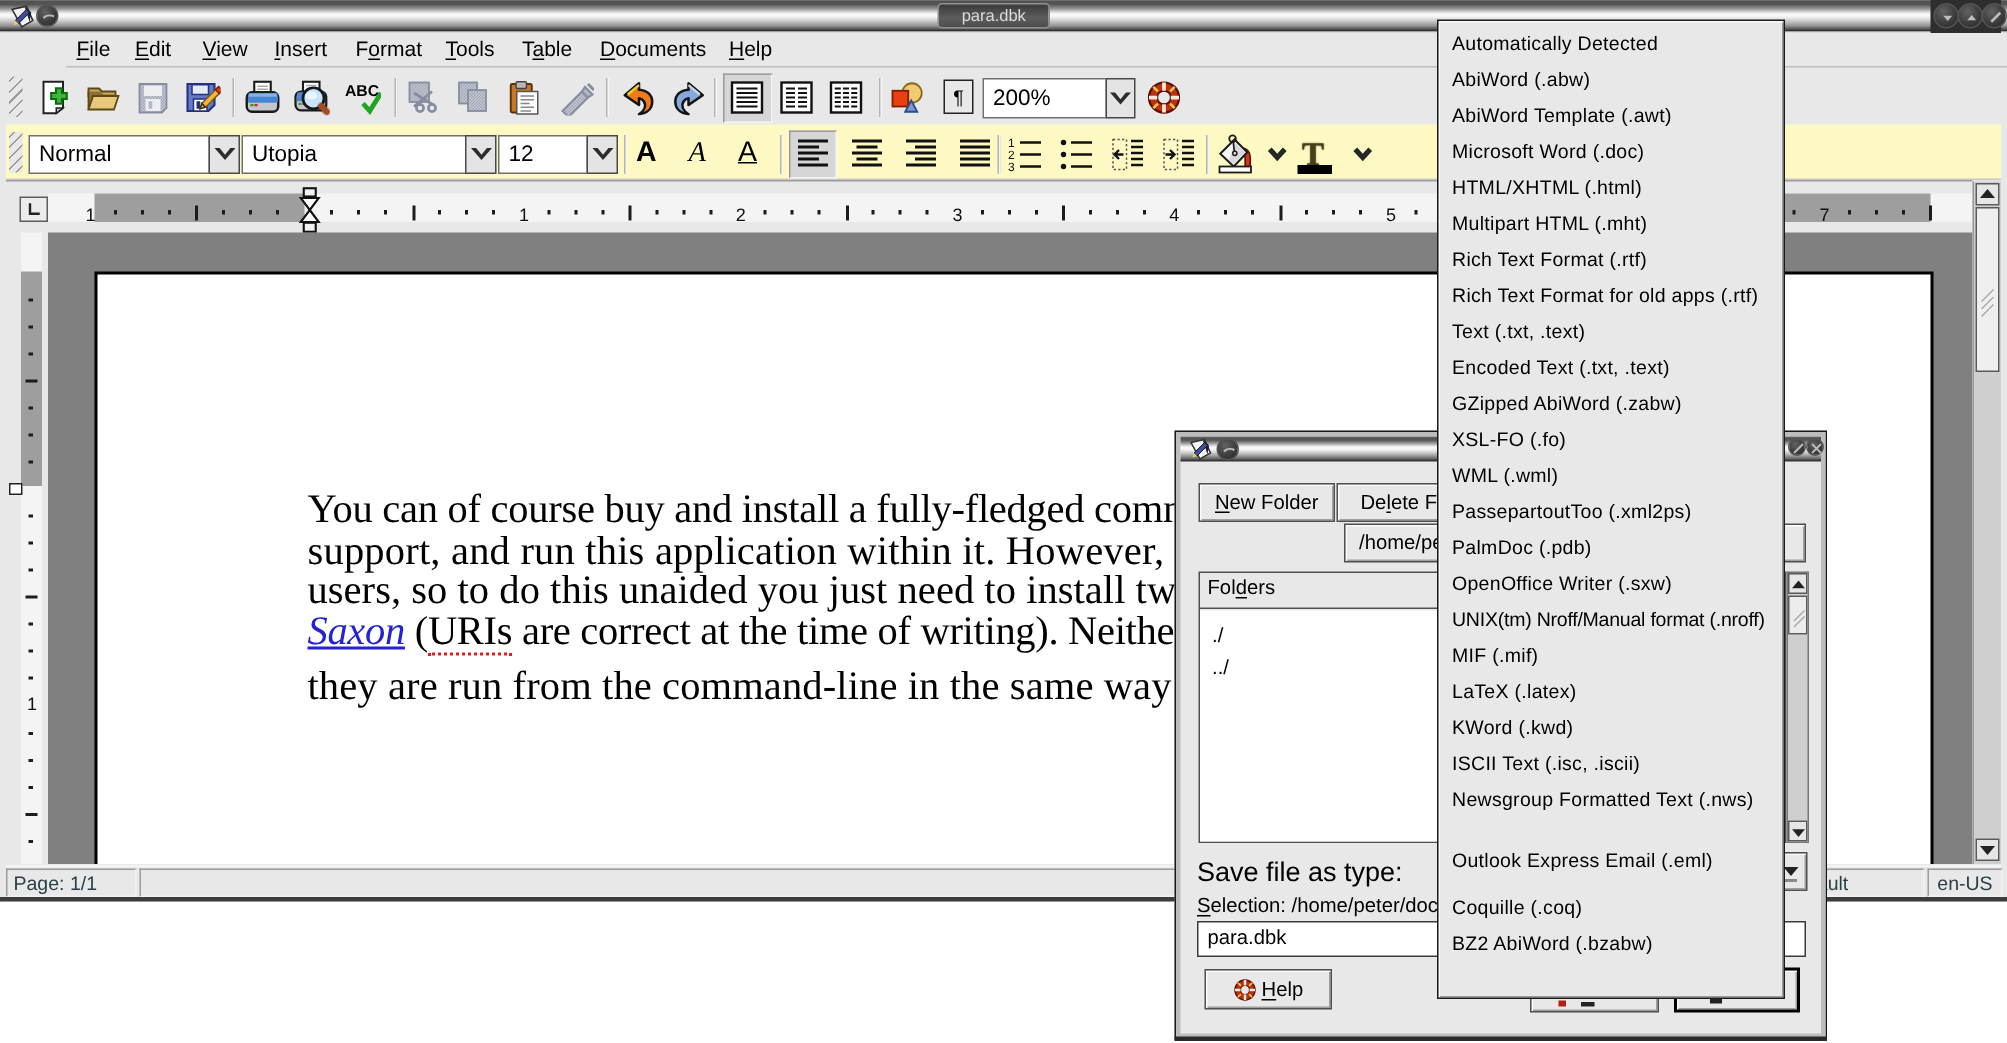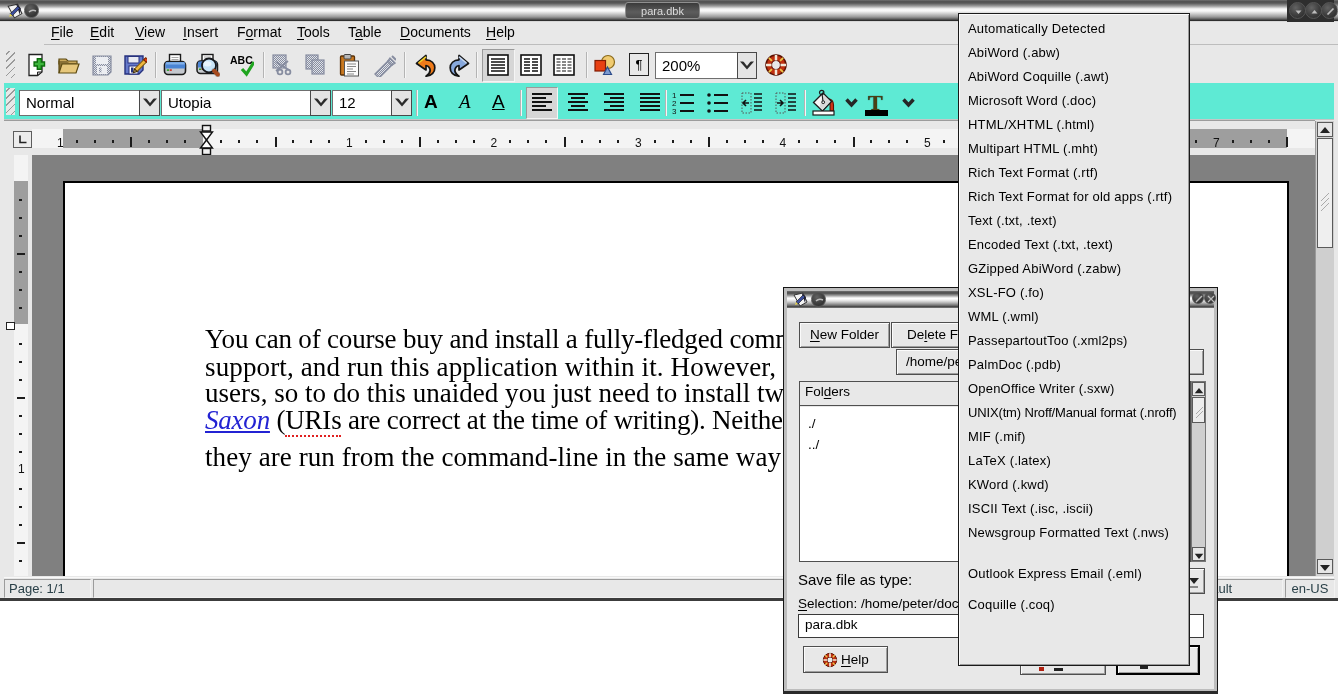--- a/index.html
+++ b/index.html
@@ -15,21 +15,21 @@
 .tcirc svg { position:absolute; left:0; top:0; }
 #titlepill { position:absolute; left:625px; top:2px; width:75px; height:17px; background:linear-gradient(to bottom,#3a3a3a,#5d5d5d 60%,#4c4c4c); border-radius:3px; border:1px solid #8f8f8f; color:#dcdcdc; font-size:11px; text-align:center; line-height:16px; }
 
 
 #menubar { position:absolute; left:4px; top:22px; width:1330px; height:23px; background:#e8e8e8; border-bottom:1px solid #bdbdbd; font-size:14px; color:#000;margin-left:40px; }
 .mitem { position:absolute; top:2px; }
 .mitem u { text-decoration:underline; text-underline-offset:2px; }
 
 
 #toolbar1 { position:absolute; left:4px; top:46px; width:1330px; height:37px; background:#e8e8e8; }
-#toolbar2 { position:absolute; left:4px; top:83px; width:1330px; height:37px; background:#5eead4; border-bottom:1px solid #c6c6c6;}
+#toolbar2 { position:absolute; left:4px; top:83px; width:1330px; height:37px; background:#fef9c3; border-bottom:1px solid #c6c6c6;}
 .handle { position:absolute; left:2px; top:5px; width:9px; height:27px;
   background:repeating-linear-gradient(135deg,#e8e8e8 0 2px,#9a9a9a 2px 3px,#e8e8e8 3px 5px); }
 .ticon { position:absolute; top:7px; width:24px; height:24px; }
 .tsep { position:absolute; top:6px; width:2px; height:26px; background:#b4b4b4; border-right:1px solid #f6f6f6; }
 .tbtn-pressed { position:absolute; background:#d6d6d6; border:1px solid #9a9a9a; border-bottom-color:#f5f5f5; border-right-color:#f5f5f5; }
 
 
 .combo-entry { position:absolute; background:#fff; border:1px solid #6f6f6f; font-size:15px; color:#000; padding-left:6px; }
 .combo-arrow { position:absolute; background:#e4e4e4; border:1px solid #494949; }
 .combo-arrow:before { content:""; position:absolute; left:50%; top:50%; transform:translate(-50%,-55%); border-left:7px solid transparent; border-right:7px solid transparent; border-top:8px solid #2c2c2c; }
@@ -497,21 +497,21 @@
       <div class="sbtn" style="left:0px; top:0px; width:13px; height:14px;"><svg width="12" height="12" viewBox="0 0 14 13">
             <path d="M7 3L2 9h10z" fill="#222"></path>
           </svg></div>
       <div style="position:absolute; left:0px; top:15px; width:13px; height:26px; background:#ececec; border:1px solid #5a5a5a;"><svg width="13" height="24" viewBox="0 0 13 24">
             <path d="M3 16l7-7M3 20l7-7" stroke="#aaa" stroke-width="1"></path>
           </svg></div>
       <div class="sbtn" style="left:0px; top:165px; width:13px; height:14px;"><svg width="12" height="12" viewBox="0 0 14 13">
             <path d="M7 10L2 4h10z" fill="#222"></path>
           </svg></div>
     </div>
-    <div style="position:absolute; left:14px; top:283px; font-size:15px;">Save file as type:</div>
+    <div style="position:absolute; left:14px; top:283px; font-size:18px;">Save file as type:</div>
     <div class="dbtn" style="left:205px; top:280px; width:216px; height:26px;">
       <svg style="position:absolute; right:3px; top:5px" width="14" height="16" viewBox="0 0 14 16">
           <path d="M2 4l5 6 5-6z" fill="#222"></path>
           <rect x="3" y="12" width="8" height="2" fill="#888"></rect>
         </svg>
     </div>
     <div style="position:absolute; left:14px; top:308px; height:17px; font-size:13.5px; white-space:nowrap; overflow:hidden; width:406px;"><u>S</u>election: /home/peter/doc/para.dbk</div>
     <div style="position:absolute; left:14px; top:326px; width:406px; height:24px; background:#fff; border:1px solid #3a3a3a; font-size:13.5px; padding:2px 0 0 6px;">para.dbk</div>
     <div class="dbtn" style="left:19px; top:358px; width:85px; height:27px; line-height:25px;">
       <svg style="position:absolute;left:18px;top:5px" width="16" height="16" viewBox="0 0 24 24">
@@ -523,21 +523,21 @@
       <span style="margin-left:37px; display:block; text-align:left;"><u>H</u>elp</span>
     </div>
     <div class="dbtn" style="left:236px; top:359px; width:86px; height:28px; line-height:26px;"><span style="position:absolute;left:18px;top:19px;width:5px;height:4px;background:#b02010;"></span><span style="position:absolute;left:33px;top:20px;width:9px;height:3px;background:#222;"></span>OK</div>
     <div class="dbtn" style="left:332px; top:357px; width:84px; height:30px; line-height:28px; border:2px solid #000;"><span style="position:absolute;left:22px;top:19px;width:8px;height:3px;background:#222;"></span>Cancel</div>
     <div id="dlgbottom"></div>
   </div>
 
   <div id="popup">
     <div class="prow" style="top:3px">Automatically Detected</div>
     <div class="prow" style="top:27px">AbiWord (.abw)</div>
-    <div class="prow" style="top:51px">AbiWord Coquille (.awt)</div>
+    <div class="prow" style="top:51px">AbiWord Template (.awt)</div>
     <div class="prow" style="top:75px">Microsoft Word (.doc)</div>
     <div class="prow" style="top:99px">HTML/XHTML (.html)</div>
     <div class="prow" style="top:123px">Multipart HTML (.mht)</div>
     <div class="prow" style="top:147px">Rich Text Format (.rtf)</div>
     <div class="prow" style="top:171px">Rich Text Format for old apps (.rtf)</div>
     <div class="prow" style="top:195px">Text (.txt, .text)</div>
     <div class="prow" style="top:219px">Encoded Text (.txt, .text)</div>
     <div class="prow" style="top:243px">GZipped AbiWord (.zabw)</div>
     <div class="prow" style="top:267px">XSL-FO (.fo)</div>
     <div class="prow" style="top:291px">WML (.wml)</div>
@@ -545,14 +545,15 @@
     <div class="prow" style="top:339px">PalmDoc (.pdb)</div>
     <div class="prow" style="top:363px">OpenOffice Writer (.sxw)</div>
     <div class="prow" style="top:387px; letter-spacing:-0.15px">UNIX(tm) Nroff/Manual format (.nroff)</div>
     <div class="prow" style="top:435px">LaTeX (.latex)</div>
     <div class="prow" style="top:411px">MIF (.mif)</div>
     <div class="prow" style="top:459px">KWord (.kwd)</div>
     <div class="prow" style="top:483px">ISCII Text (.isc, .iscii)</div>
     <div class="prow" style="top:507px">Newsgroup Formatted Text (.nws)</div>
     <div class="prow" style="top:548px">Outlook Express Email (.eml)</div>
     <div class="prow" style="top:579px">Coquille (.coq)</div>
+    <div class="prow" style="top:603px">BZ2 AbiWord (.bzabw)</div>
   </div>
 </div>
 
 </body></html>

